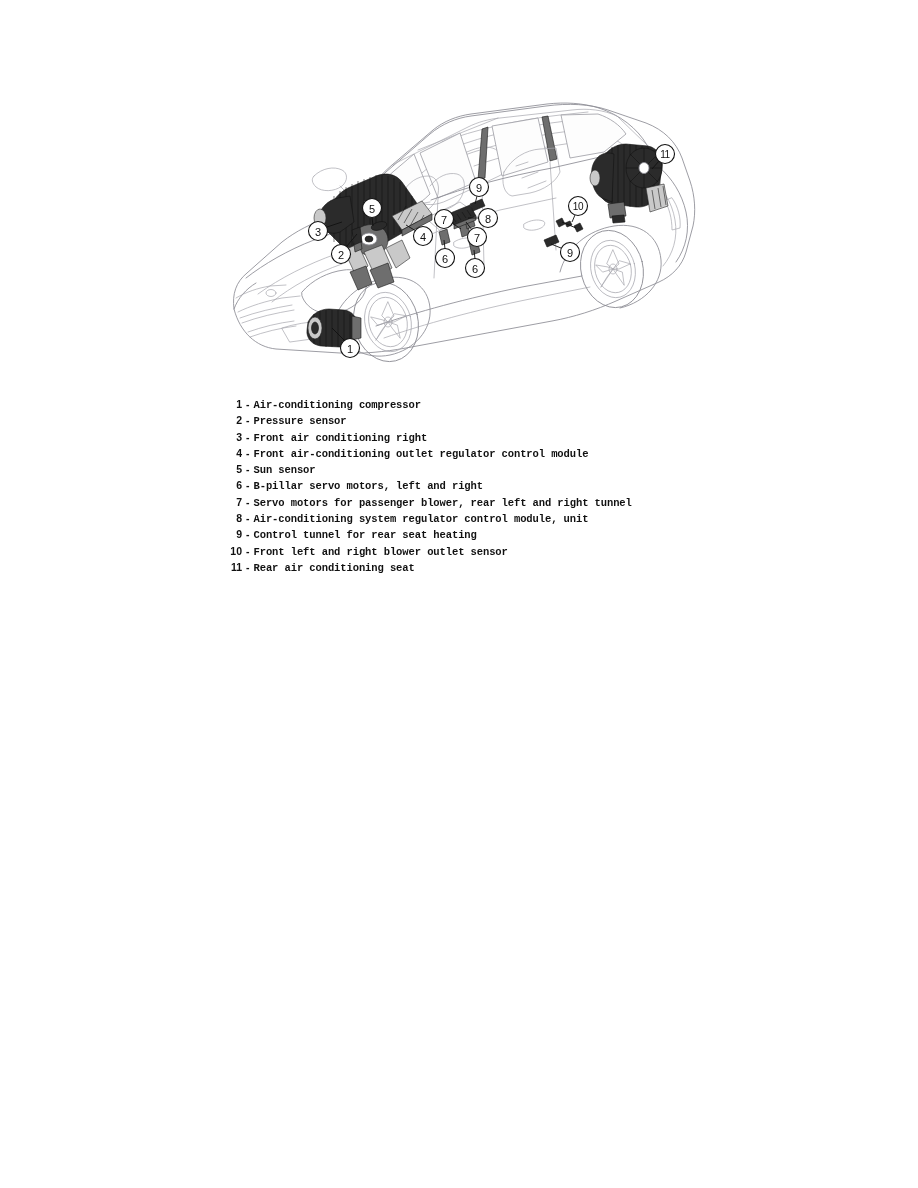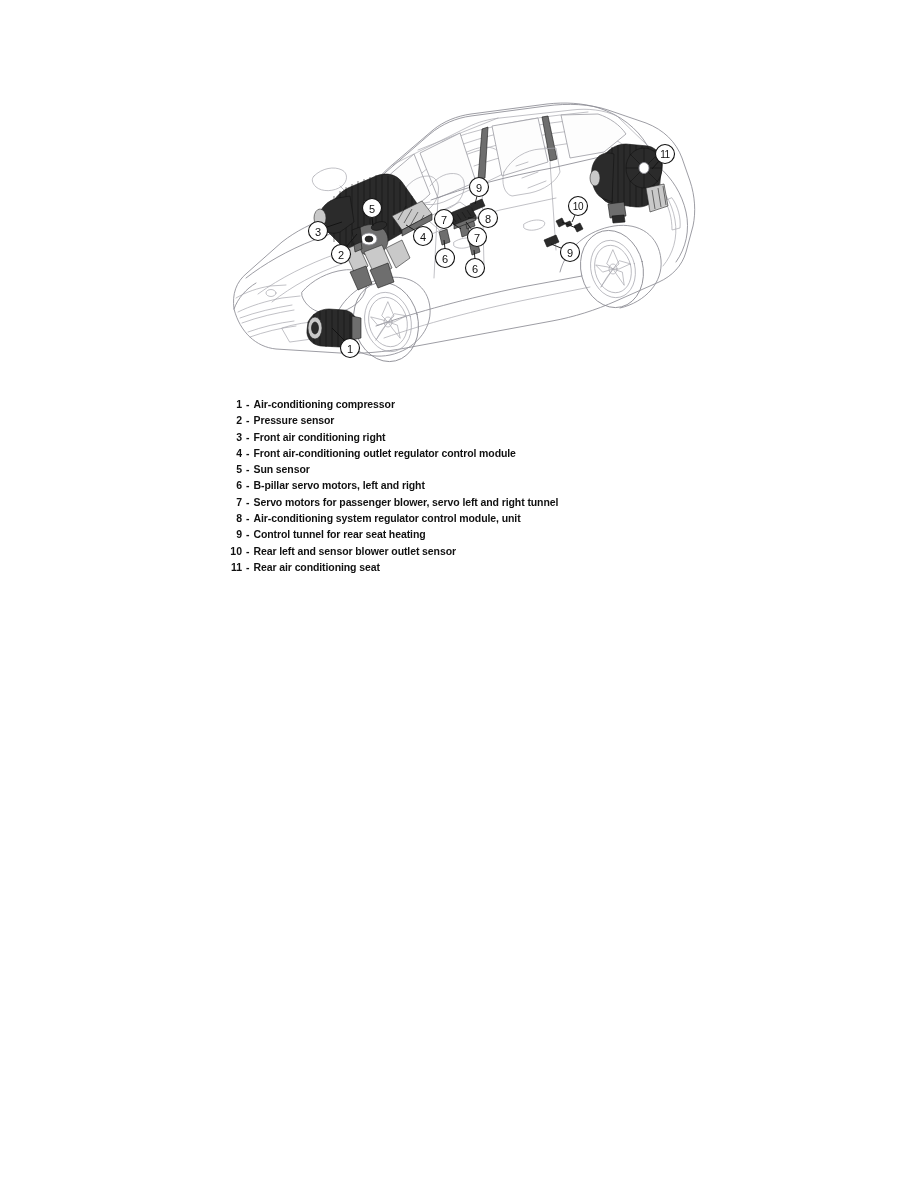--- a/index.html
+++ b/index.html
@@ -130,21 +130,21 @@
   .legend-dash {
     padding: 0 4px 0 4px;
     font-size: 10.5px;
     font-weight: bold;
     color: #111111;
   }
   .legend-label {
     font-size: 10.5px;
     font-weight: bold;
     color: #111111;
-    font-family: Liberation Sans, sans-serif;
+    font-family: Liberation Mono, monospace;
     letter-spacing: -0.1px;
   }
 </style>
 </head>
 <body>
 
 <div id="page">
 
   <div id="illustration">
     <svg viewBox="0 0 486 372" xmlns="http://www.w3.org/2000/svg">
@@ -588,36 +588,36 @@
       <span class="legend-label">Sun sensor</span>
     </div>
     <div class="legend-row">
       <span class="legend-num">6</span>
       <span class="legend-dash">-</span>
       <span class="legend-label">B-pillar servo motors, left and right</span>
     </div>
     <div class="legend-row">
       <span class="legend-num">7</span>
       <span class="legend-dash">-</span>
-      <span class="legend-label">Servo motors for passenger blower, servo left and right tunnel</span>
+      <span class="legend-label">Servo motors for passenger blower, rear left and right tunnel</span>
     </div>
     <div class="legend-row">
       <span class="legend-num">8</span>
       <span class="legend-dash">-</span>
       <span class="legend-label">Air-conditioning system regulator control module, unit</span>
     </div>
     <div class="legend-row">
       <span class="legend-num">9</span>
       <span class="legend-dash">-</span>
       <span class="legend-label">Control tunnel for rear seat heating</span>
     </div>
     <div class="legend-row">
       <span class="legend-num">10</span>
       <span class="legend-dash">-</span>
-      <span class="legend-label">Rear left and sensor blower outlet sensor</span>
+      <span class="legend-label">Front left and right blower outlet sensor</span>
     </div>
     <div class="legend-row">
       <span class="legend-num">11</span>
       <span class="legend-dash">-</span>
       <span class="legend-label">Rear air conditioning seat</span>
     </div>
   </div>
 
 </div>
 

